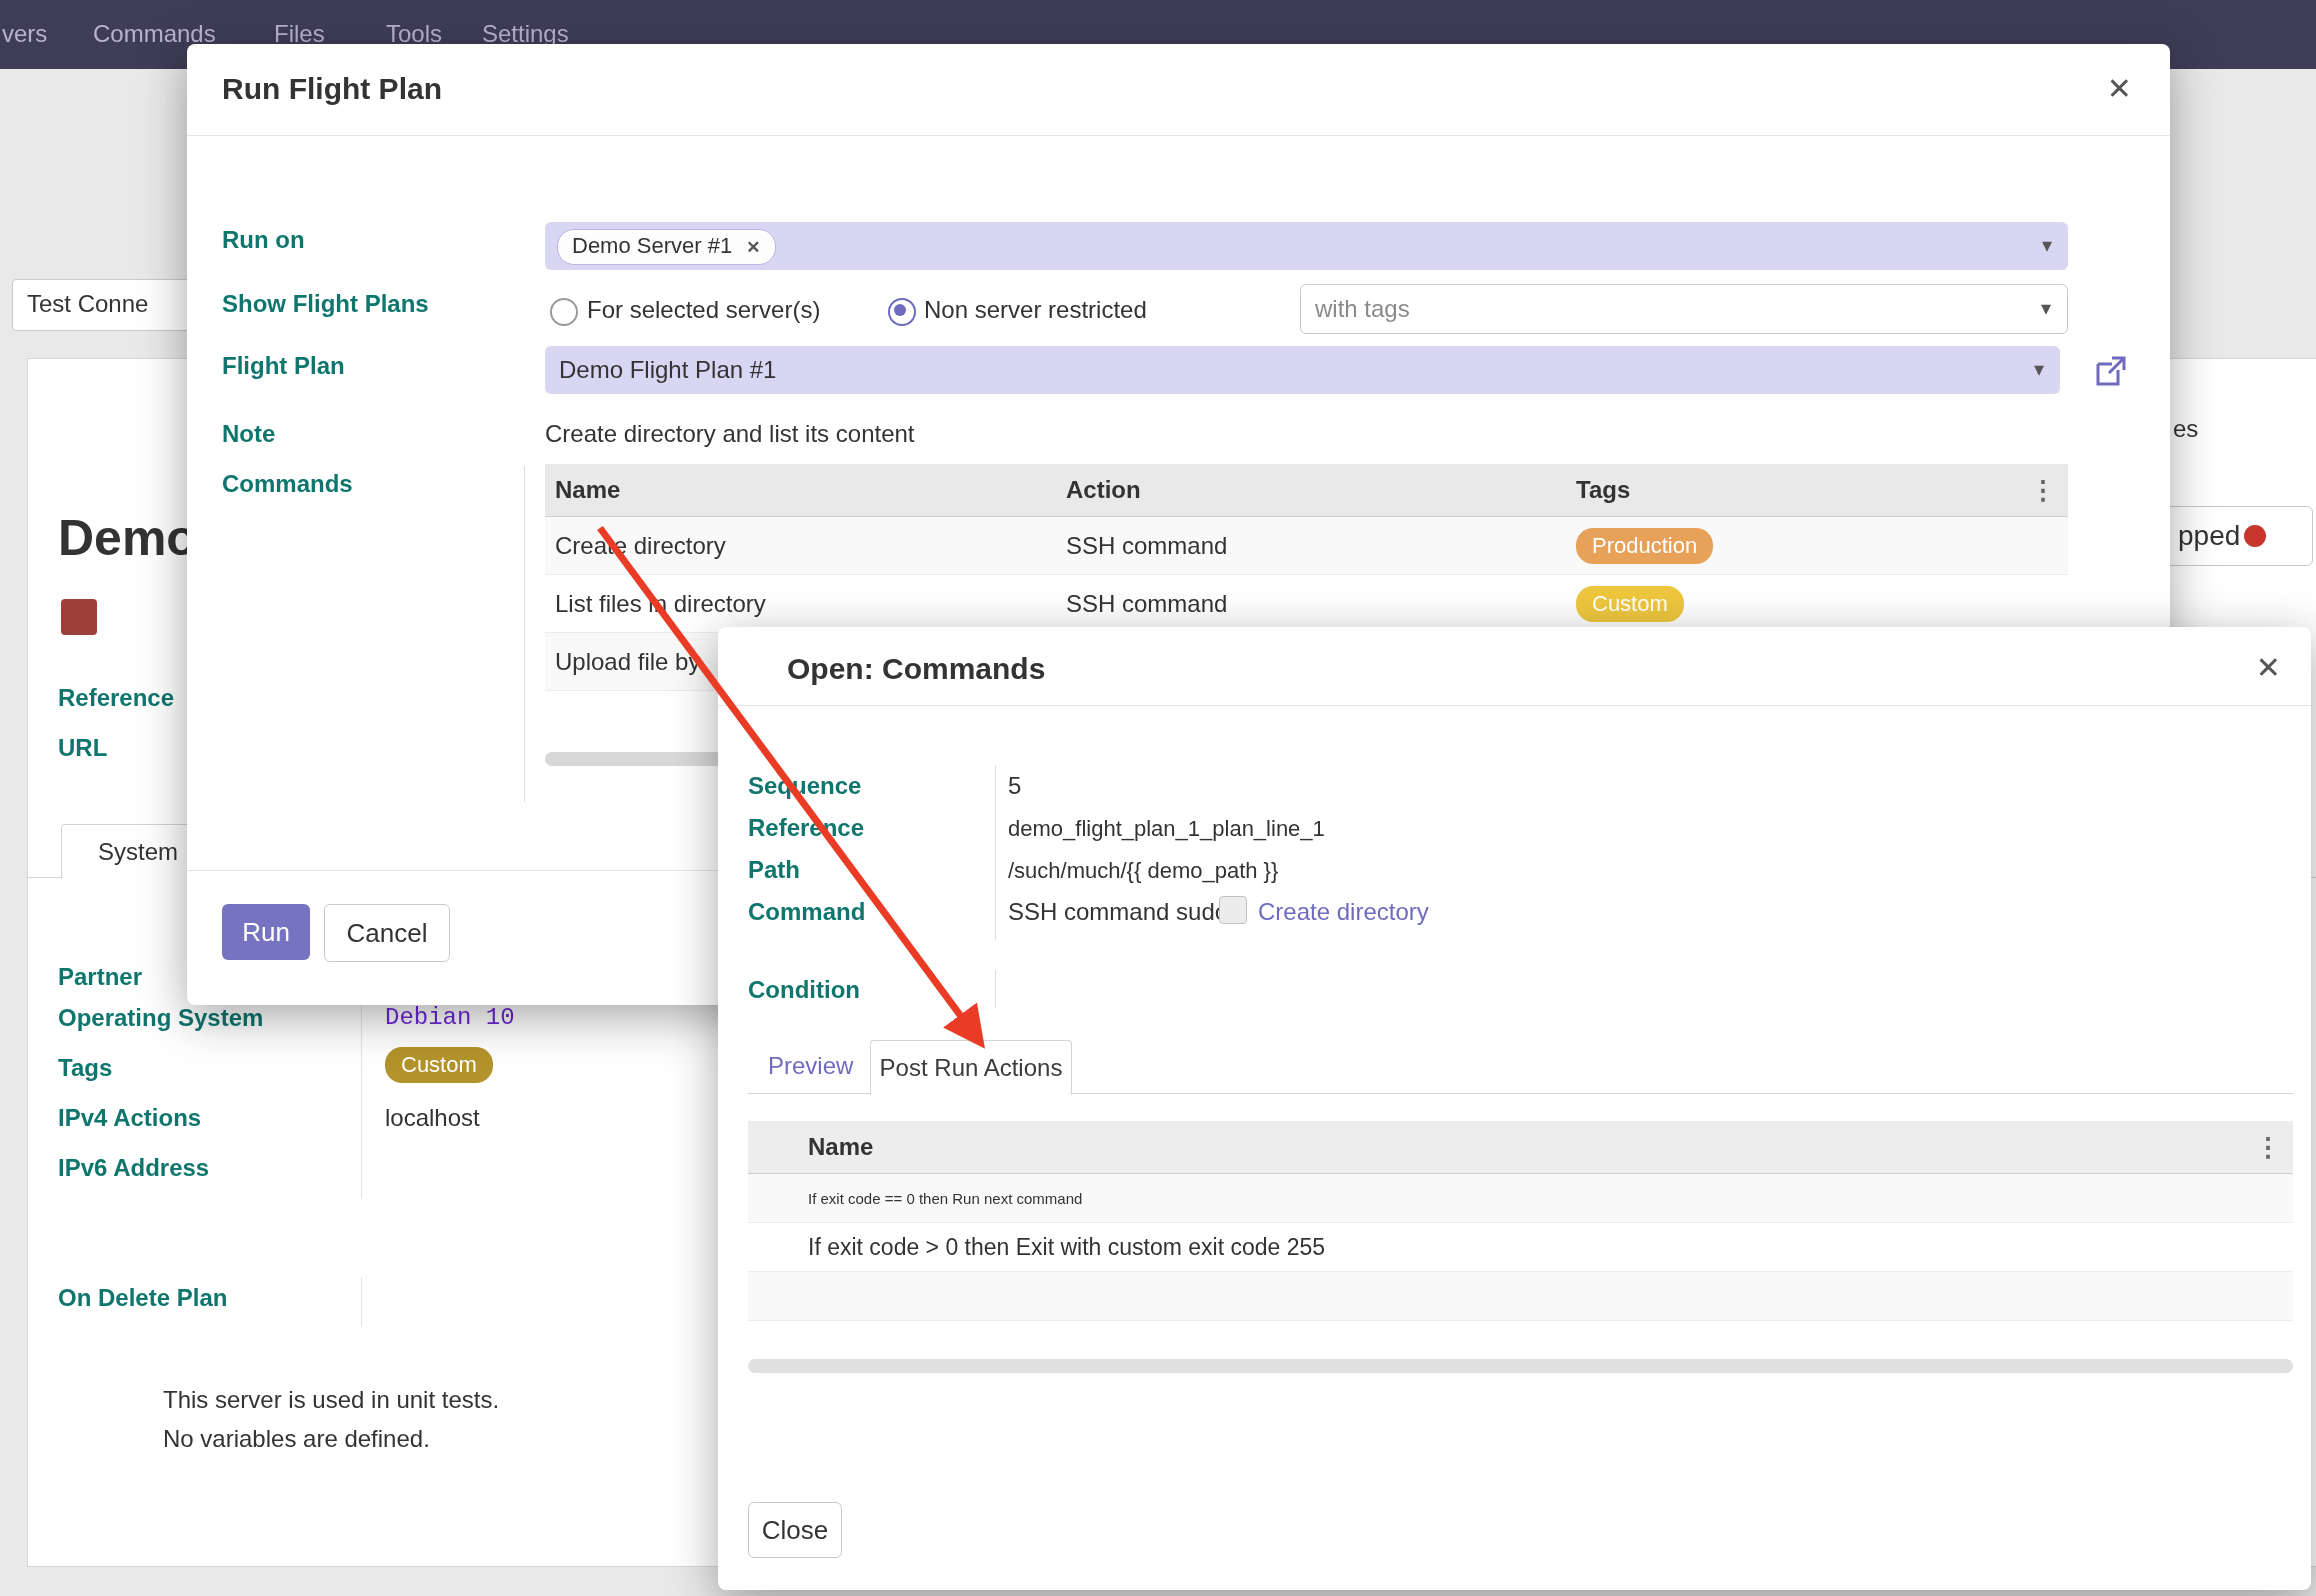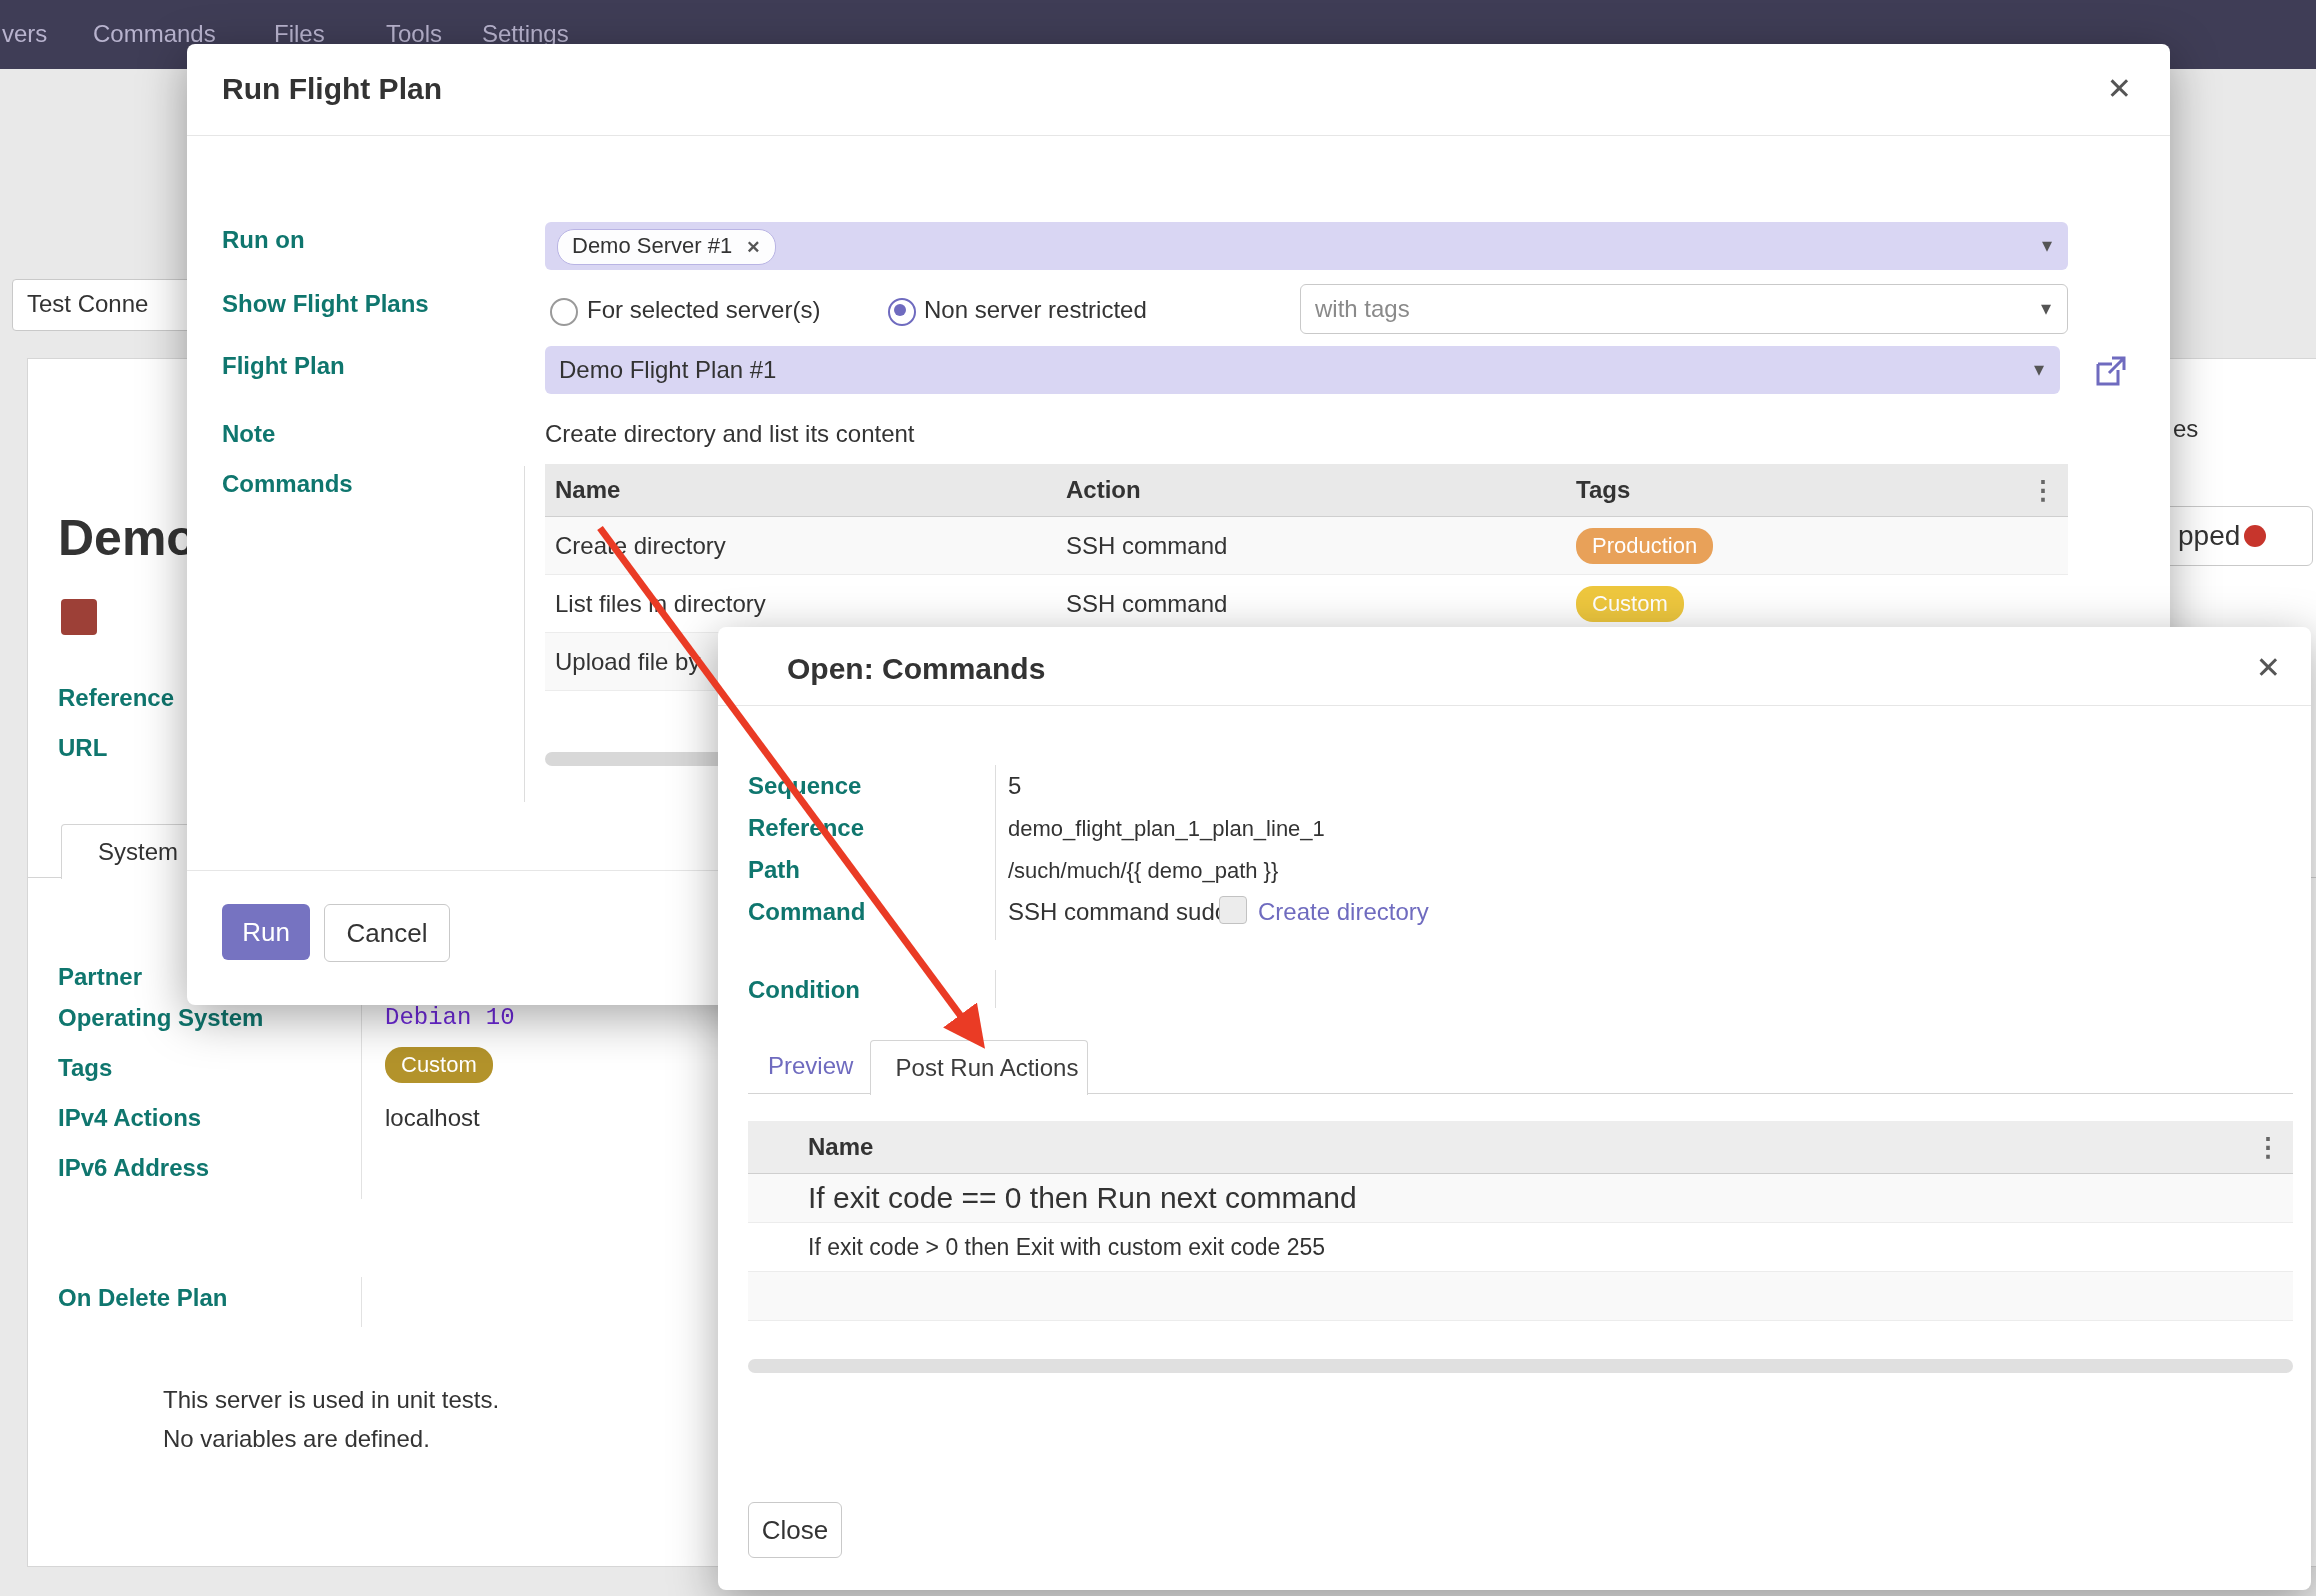--- a/index.html
+++ b/index.html
@@ -188,28 +188,28 @@
 
     <span class="abs txt" style="left:290px;top:145px;">5</span>
     <span class="abs" style="left:290px;top:189px;font-size:22px;color:#333;">demo_flight_plan_1_plan_line_1</span>
     <span class="abs" style="left:290px;top:231px;font-size:22px;color:#333;">/such/much/{{ demo_path }}</span>
     <span class="abs txt" style="left:290px;top:271px;">SSH command sudo</span>
     <span class="abs" style="left:501px;top:269px;width:26px;height:26px;background:#ececec;border:1px solid #c2c2c2;border-radius:4px;cursor:pointer;"></span>
     <span class="abs txt link" style="left:540px;top:271px;">Create directory</span>
 
     <span class="abs link" style="left:50px;top:425px;font-size:24px;">Preview</span>
     <div class="hline" style="left:30px;right:18px;top:466px;background:#d4d4d4;z-index:1;"></div>
-    <div class="tab-active" style="left:152px;top:413px;width:200px;height:54px;z-index:2;padding-left:16px;">Post Run Actions</div>
+    <div class="tab-active" style="left:152px;top:413px;width:200px;height:54px;z-index:2;">Post Run Actions</div>
 
     <div class="abs" style="left:30px;top:494px;width:1545px;">
       <div class="thead" style="height:52px;background:#ededed;">
         <span style="padding-left:60px;flex:1;">Name</span>
         <span class="c-kebab">⋮</span>
       </div>
-      <div class="trow zebra" style="height:48px;font-size:30px;">
+      <div class="trow zebra" style="height:48px;font-size:15px;">
         <span style="padding-left:60px;">If exit code == 0 then Run next command</span>
       </div>
       <div class="trow" style="height:48px;font-size:23px;">
         <span style="padding-left:60px;">If exit code &gt; 0 then Exit with custom exit code 255</span>
       </div>
       <div class="trow zebra" style="height:48px;"></div>
     </div>
 
     <div class="scrollbar" style="left:30px;top:732px;width:1545px;background:#e0e0e0;"></div>
 

